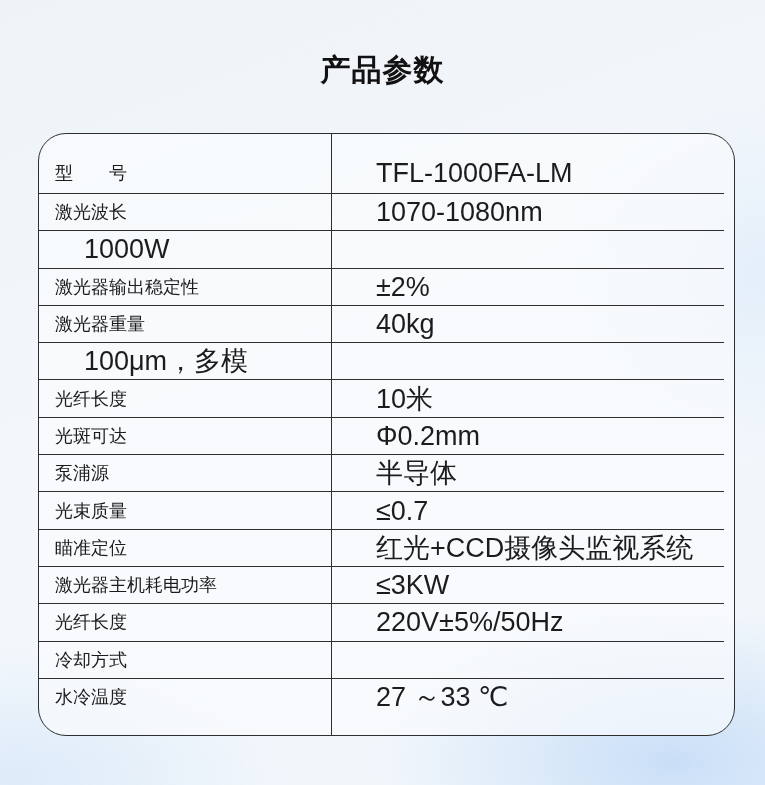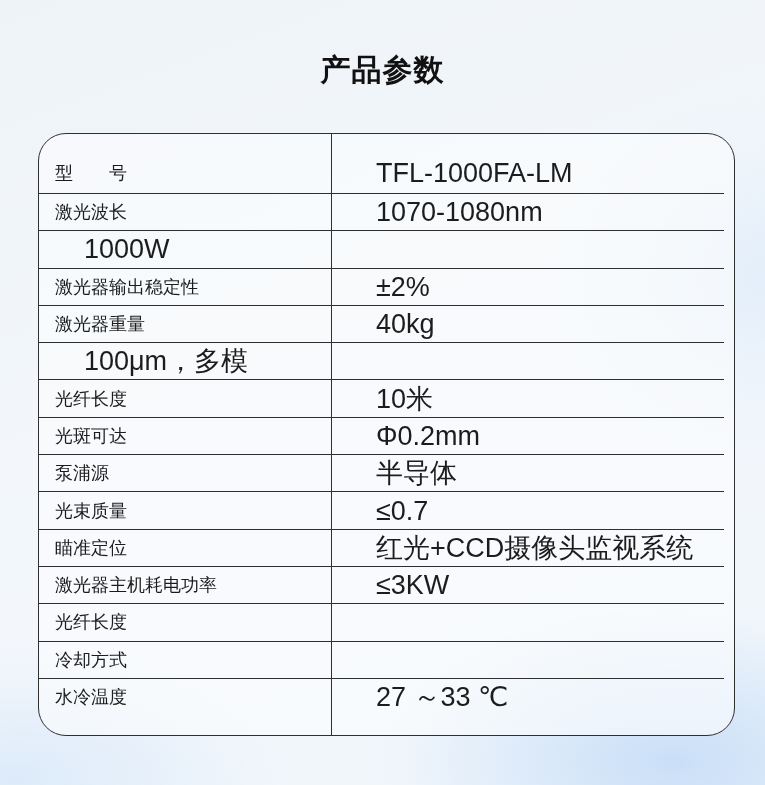--- a/index.html
+++ b/index.html
@@ -148,20 +148,21 @@
     <div class="cell-value">红光+CCD摄像头监视系统</div>
   </div>
 
   <div class="row">
     <div class="cell-label">激光器主机耗电功率</div>
     <div class="cell-value">≤3KW</div>
   </div>
 
   <div class="row">
     <div class="cell-label">光纤长度</div>
+    <div class="cell-value">220V±5%/50Hz</div>
   </div>
 
   <div class="row">
     <div class="cell-label">冷却方式</div>
   </div>
 
   <div class="row">
     <div class="cell-label">水冷温度</div>
     <div class="cell-value">27 ～33 ℃</div>
   </div>

